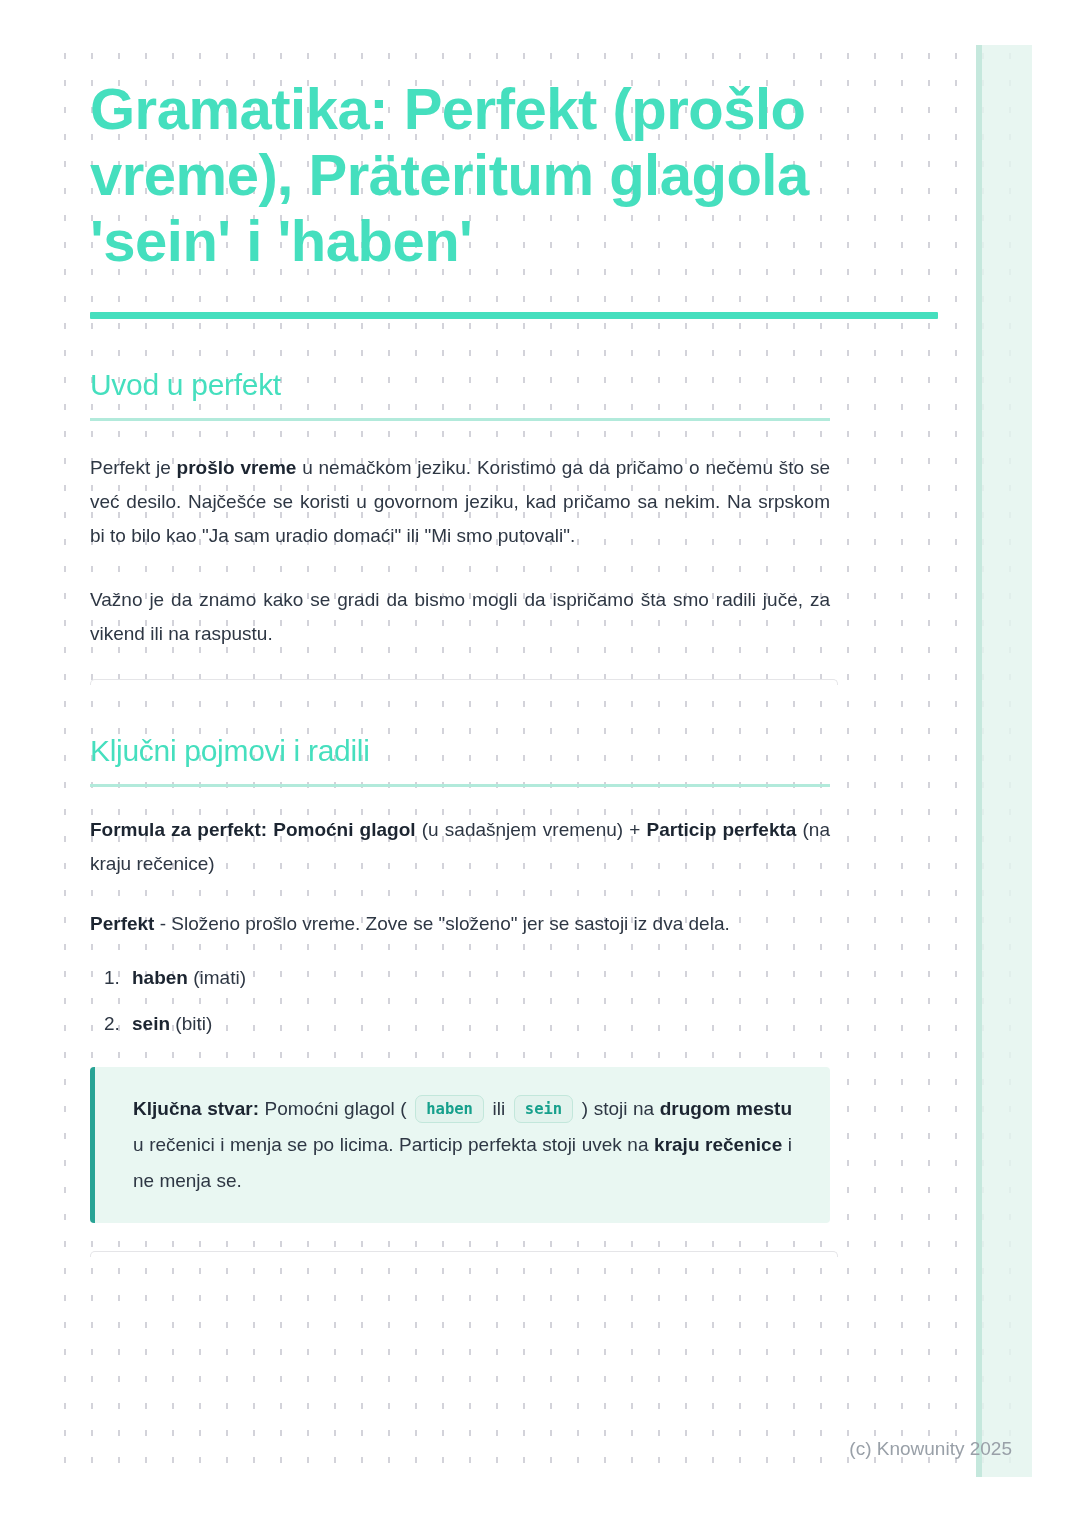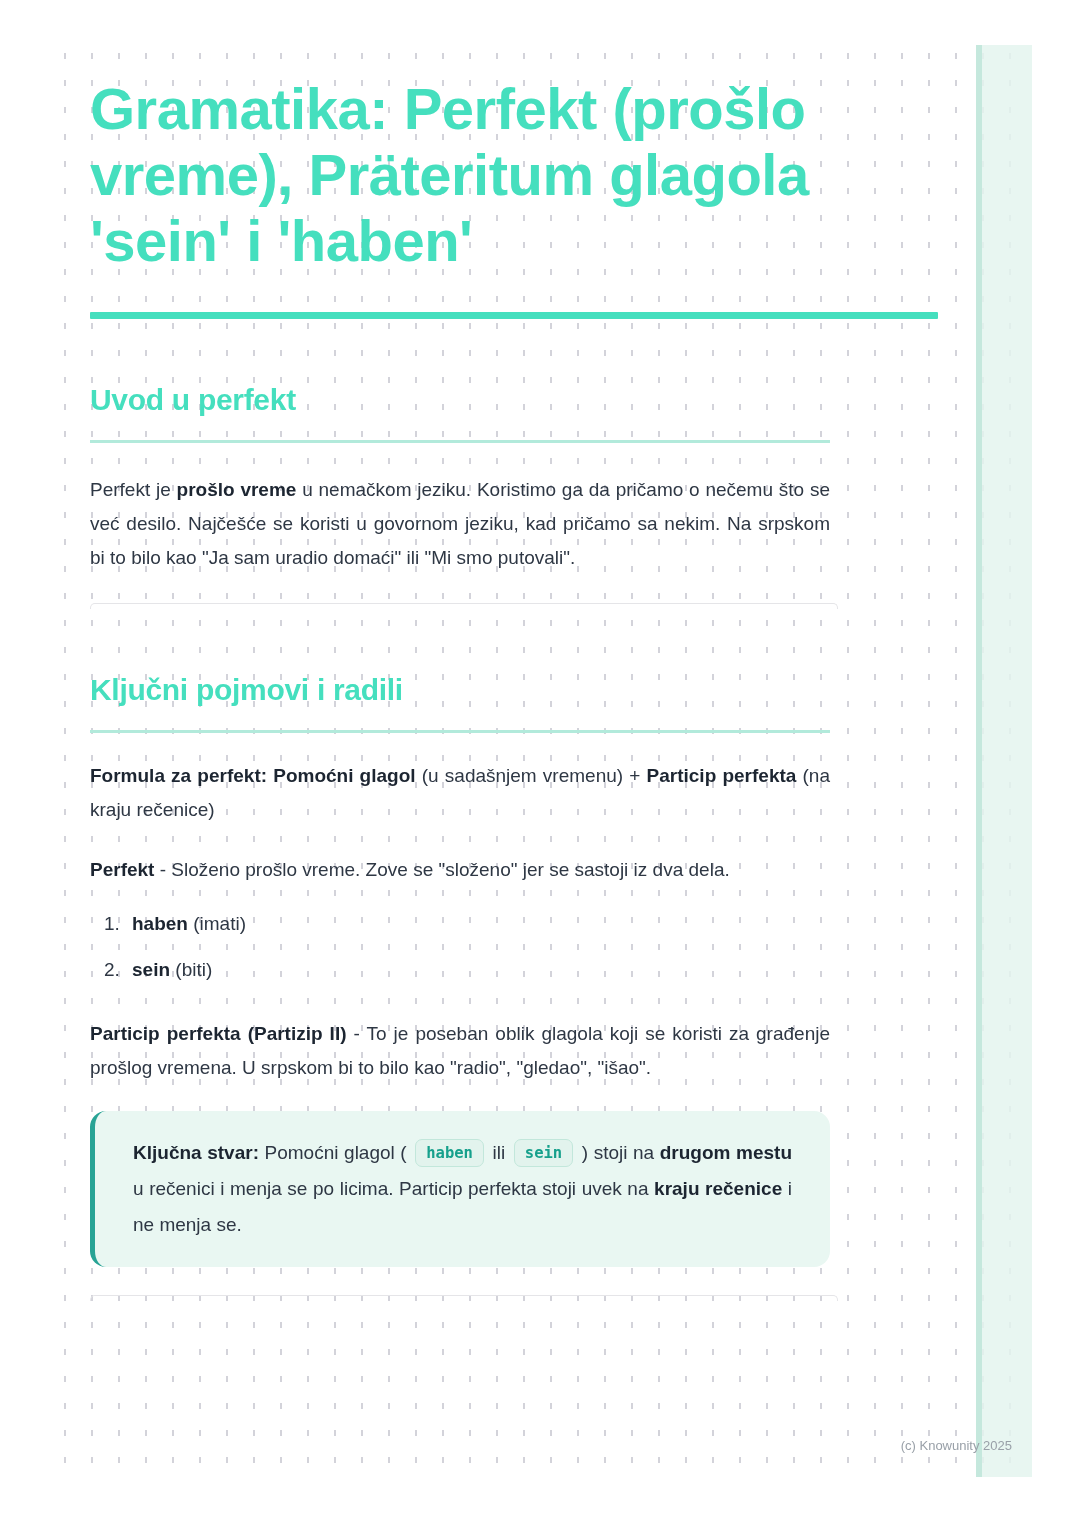--- a/index.html
+++ b/index.html
@@ -41,96 +41,96 @@
   .content{position:absolute;left:90px;top:0;width:848px;}
   h1.title{
     margin:76px 0 0 0;max-width:772px;
     font-size:58px;line-height:66px;font-weight:bold;
     color:var(--accent);letter-spacing:-0.5px;
   }
   .title-rule{
     margin-top:38px;width:848px;height:7px;background:var(--accent);border-radius:1px;
   }
   h2.section-heading{
-    margin:61px 0 0 0;width:740px;
-    font-size:30px;line-height:40px;font-weight:bold;color:var(--accent);
+    margin:46px 0 0 0;width:740px;
+    font-size:30px;line-height:40px;font-weight:normal;color:var(--accent);
     border-bottom:3px solid var(--heading_underline);
-    padding-bottom:20px;letter-spacing:-0.3px;
+    padding-bottom:13px;letter-spacing:-0.3px;
   }
   p.para{
     width:740px;margin:30px 0 0 0;
     font-size:19px;line-height:34px;text-align:justify;color:var(--text);
   }
   p.para.tight{margin-top:26px;}
   strong{color:var(--text_bold);}
   .divider{
     width:748px;height:6px;margin-top:28px;
     border:1.5px solid var(--divider);border-bottom:none;
     border-radius:5px 5px 0 0;
   }
   .olist{margin:20px 0 0 14px;width:720px;}
   .li{display:flex;margin-top:12px;font-size:19px;line-height:34px;color:var(--text);}
   .li .marker{min-width:28px;}
   .callout{
     margin-top:26px;width:740px;
     background:var(--callout_bg);
     border-left:5px solid var(--callout_border);
-    border-radius:16px;
+    border-radius:4px;
     padding:24px 38px;
     font-size:19px;line-height:36px;text-align:justify;color:var(--text);
   }
   .chip{
     display:inline-block;
     background:var(--chip_bg);
     border:1px solid var(--chip_border);
     border-radius:7px;
     padding:0 10px;
     margin:0 3px;
     font-family:"DejaVu Sans Mono", monospace;
     font-size:15.5px;font-weight:bold;line-height:26px;
     color:var(--chip_text);
     vertical-align:1px;
   }
   .footer{
     position:absolute;top:1438px;right:68px;
-    font-size:13px;color:var(--footer_text);
+    font-size:19px;color:var(--footer_text);
   }
 </style>
 </head>
 <body>
 
 <div class="dots"></div>
 <div class="strip"></div>
 
 <div class="content">
 
   <h1 class="title">Gramatika: Perfekt (prošlo vreme), Präteritum glagola 'sein' i 'haben'</h1>
   <div class="title-rule"></div>
 
   <h2 class="section-heading">Uvod u perfekt</h2>
   <p class="para">Perfekt je <strong>prošlo vreme</strong> u nemačkom jeziku. Koristimo ga da pričamo o nečemu što se već desilo. Najčešće se koristi u govornom jeziku, kad pričamo sa nekim. Na srpskom bi to bilo kao "Ja sam uradio domaći" ili "Mi smo putovali".</p>
+  <p class="para">Važno je da znamo kako se gradi da bismo mogli da ispričamo šta smo radili juče, za vikend ili na raspustu.</p>
 
   <div class="divider"></div>
 
   <h2 class="section-heading">Ključni pojmovi i radili</h2>
   <p class="para tight"><strong>Formula za perfekt: Pomoćni glagol</strong> (u sadašnjem vremenu) + <strong>Particip perfekta</strong> (na kraju rečenice)</p>
   <p class="para tight"><strong>Perfekt</strong> - Složeno prošlo vreme. Zove se "složeno" jer se sastoji iz dva dela.</p>
 
   <div class="olist">
     <div class="li">
       <span class="marker">1.</span>
       <span><strong>haben</strong> (imati)</span>
     </div>
     <div class="li">
       <span class="marker">2.</span>
       <span><strong>sein</strong> (biti)</span>
     </div>
   </div>
 
-  <p class="para"><strong>Particip perfekta (Partizip II)</strong> - To je poseban oblik glagola koji se koristi za građenje prošlog vremena. U srpskom bi to bilo kao "radio", "gledao", "išao".</p>
 
   <div class="callout"><strong>Ključna stvar:</strong> Pomoćni glagol ( <span class="chip">haben</span> ili <span class="chip">sein</span> ) stoji na <strong>drugom mestu</strong> u rečenici i menja se po licima. Particip perfekta stoji uvek na <strong>kraju rečenice</strong> i ne menja se.</div>
 
   <div class="divider"></div>
 
 </div>
 
 <div class="footer">(c) Knowunity 2025</div>
 
 </body></html>

